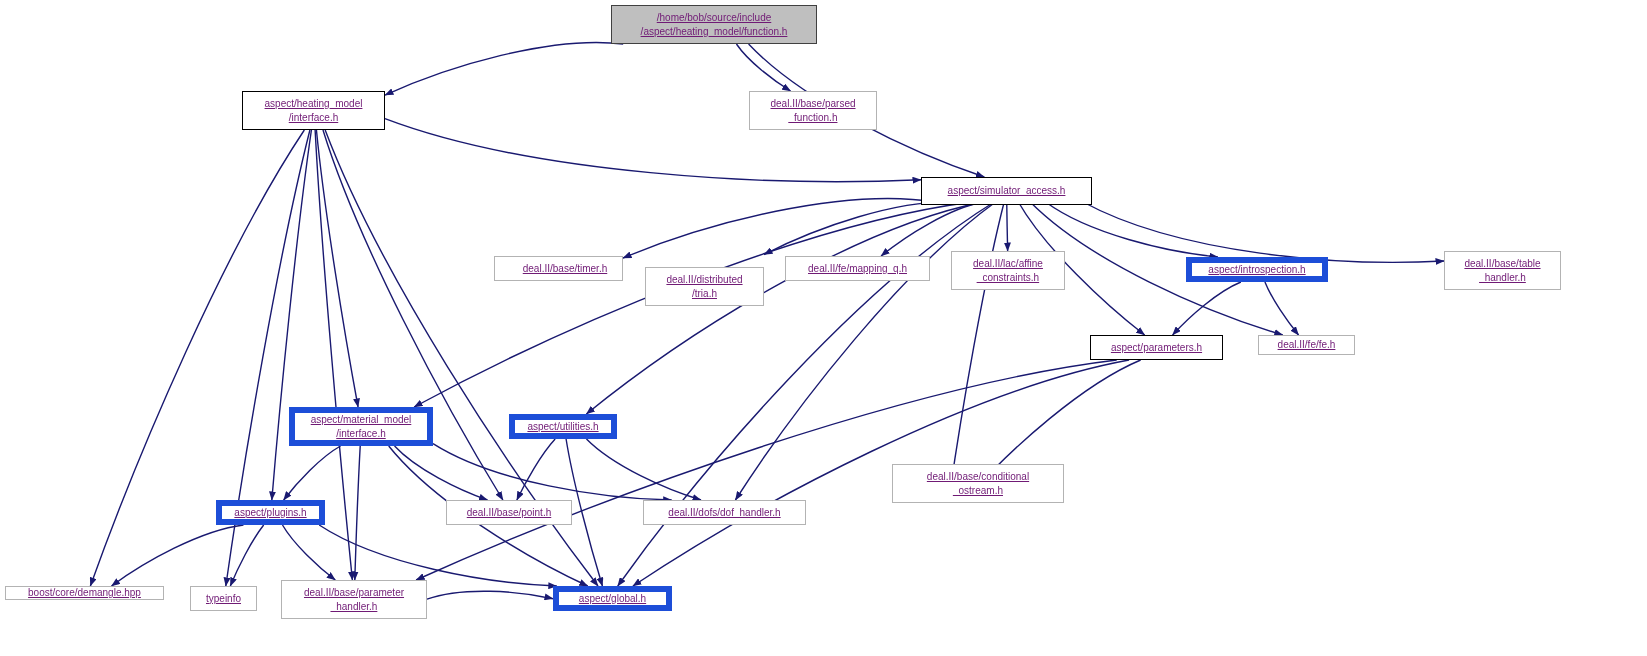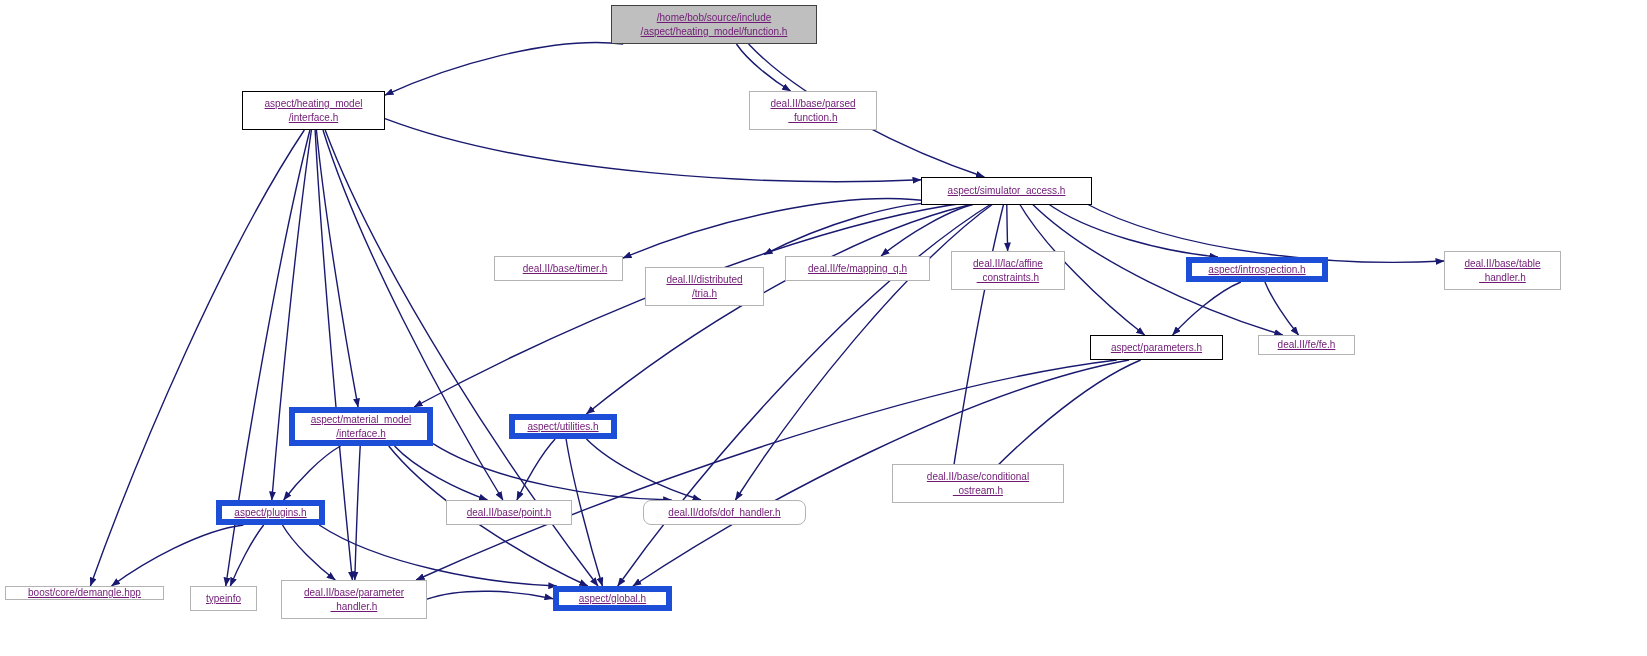--- a/index.html
+++ b/index.html
@@ -125,21 +125,21 @@
       <div class="node highlight" style="left: 1186px; top: 257px; width: 142px; height: 25px;">aspect/introspection.h</div>
       <div class="node " style="left: 1444px; top: 251px; width: 117px; height: 39px;">deal.II/base/table
 _handler.h</div>
       <div class="node plain-strong" style="left: 1090px; top: 335px; width: 133px; height: 25px;">aspect/parameters.h</div>
       <div class="node " style="left: 1258px; top: 335px; width: 97px; height: 20px;">deal.II/fe/fe.h</div>
       <div class="node highlight" style="left: 289px; top: 407px; width: 144px; height: 39px;">aspect/material_model
 /interface.h</div>
       <div class="node highlight" style="left: 509px; top: 414px; width: 108px; height: 25px;">aspect/utilities.h</div>
       <div class="node highlight" style="left: 216px; top: 500px; width: 109px; height: 25px;">aspect/plugins.h</div>
       <div class="node " style="left: 446px; top: 500px; width: 126px; height: 25px;">deal.II/base/point.h</div>
-      <div class="node " style="left: 643px; top: 500px; width: 163px; height: 25px; border-radius: 8px;">deal.II/dofs/dof_handler.h</div>
+      <div class="node " style="left: 643px; top: 500px; width: 163px; height: 25px;">deal.II/dofs/dof_handler.h</div>
       <div class="node " style="left: 872px; top: 464px; width: 172px; height: 39px; margin-left: 20px;">deal.II/base/conditional
 _ostream.h</div>
       <div class="node " style="left: 5px; top: 586px; width: 159px; height: 14px;">boost/core/demangle.hpp</div>
       <div class="node " style="left: 190px; top: 586px; width: 67px; height: 25px;">typeinfo</div>
       <div class="node " style="left: 281px; top: 580px; width: 146px; height: 39px;">deal.II/base/parameter
 _handler.h</div>
       <div class="node highlight" style="left: 553px; top: 586px; width: 119px; height: 25px;">aspect/global.h</div>
     </div>
 </div>
 

